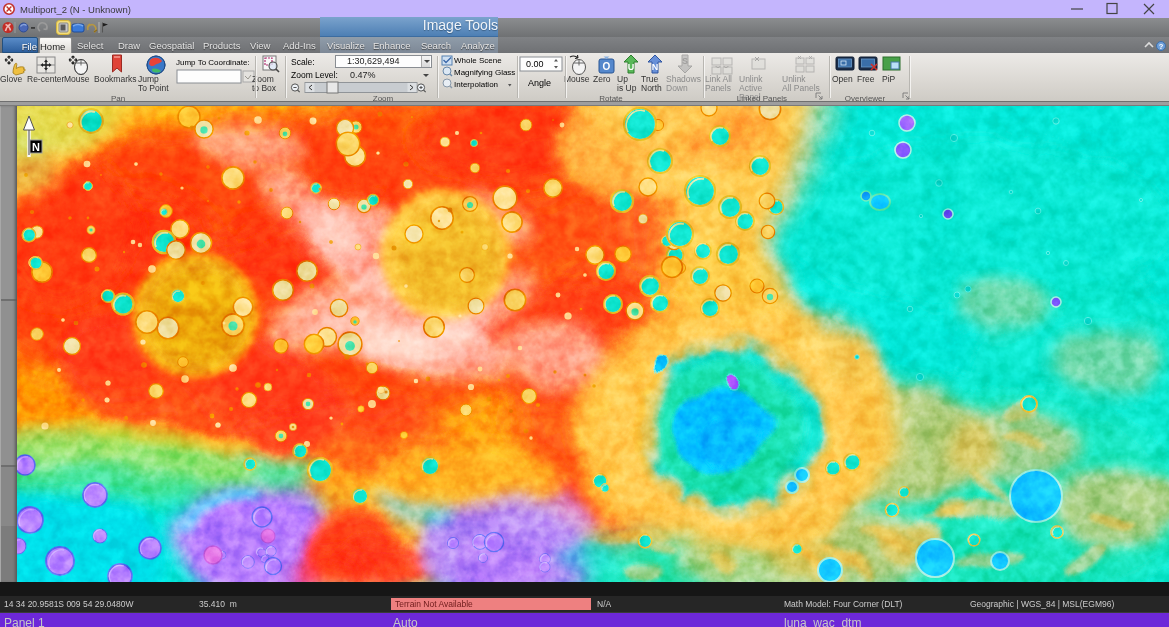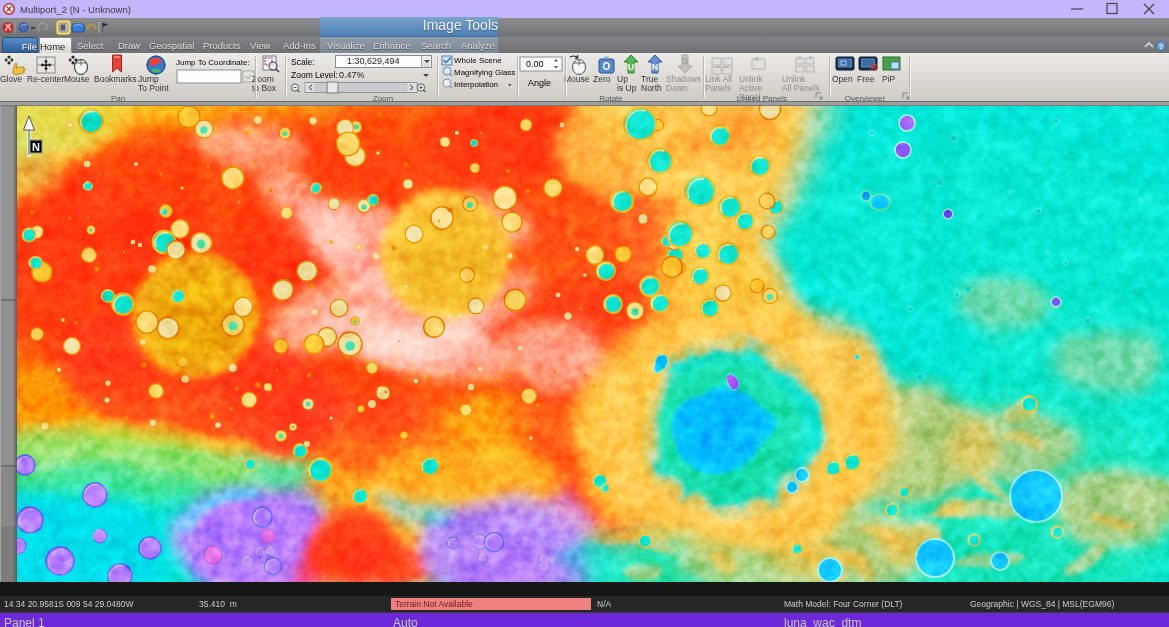--- a/index.html
+++ b/index.html
@@ -234,21 +234,21 @@
 
     <g transform="translate(816,40)">
         <path d="M0 0 h5 M0 0 v5 M2.5 2.5 l3.5 3.5 m0 -3 v3 h-3" stroke="#777" fill="none" stroke-width="0.9"></path>
       </g>
     <g transform="translate(903,40)">
         <path d="M0 0 h5 M0 0 v5 M2.5 2.5 l3.5 3.5 m0 -3 v3 h-3" stroke="#777" fill="none" stroke-width="0.9"></path>
       </g>
   </svg>
 
   <div class="combo" style="left:335px;top:2px;width:97px;height:13px"><span style="margin-left:11px">1:30,629,494</span><span class="arr"></span></div>
-  <div class="combo" style="left:335px;top:16px;width:97px;height:12px;background:transparent;border-color:transparent"><span style="margin-left:3px">0.47%</span><span class="arr" style="background:transparent;border-left:none"></span></div>
+  <div class="combo" style="left:335px;top:16px;width:97px;height:12px;background:transparent;border-color:transparent"><span style="margin-left:14px">0.47%</span><span class="arr" style="background:transparent;border-left:none"></span></div>
 
   <div class="lbl" style="left:0px;top:22px;width:30px">Glove</div>
   <div class="lbl" style="left:27px;top:22px;width:40px">Re-center</div>
   <div class="lbl" style="left:64px;top:22px;width:30px">Mouse</div>
   <div class="lbl" style="left:94px;top:22px;width:46px">Bookmarks</div>
   <div class="lbl" style="left:138px;top:22px;width:36px">Jump
 To Point</div>
   <div class="lbl" style="left:252px;top:22px;width:36px">Zoom
 to Box</div>
   <div class="lbl" style="left:564px;top:22px;width:30px">Mouse</div>

